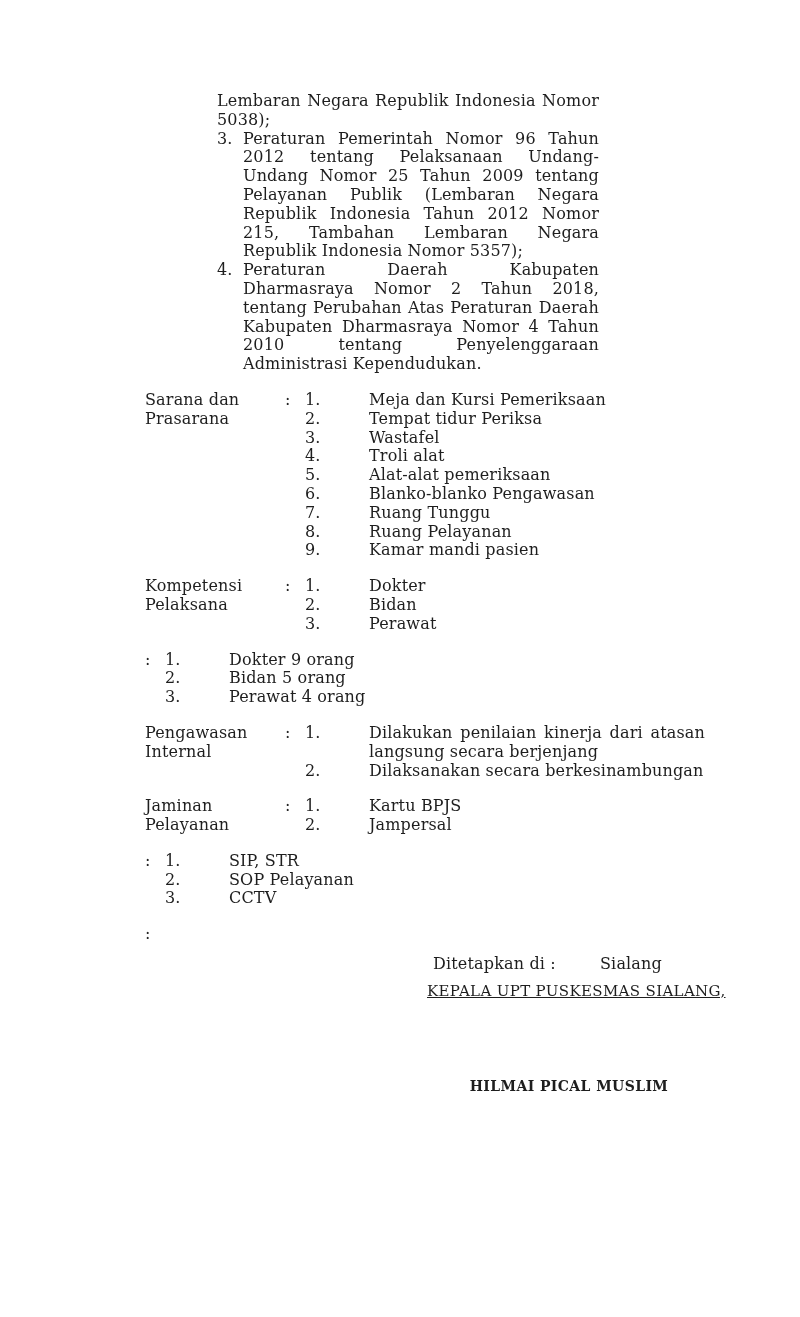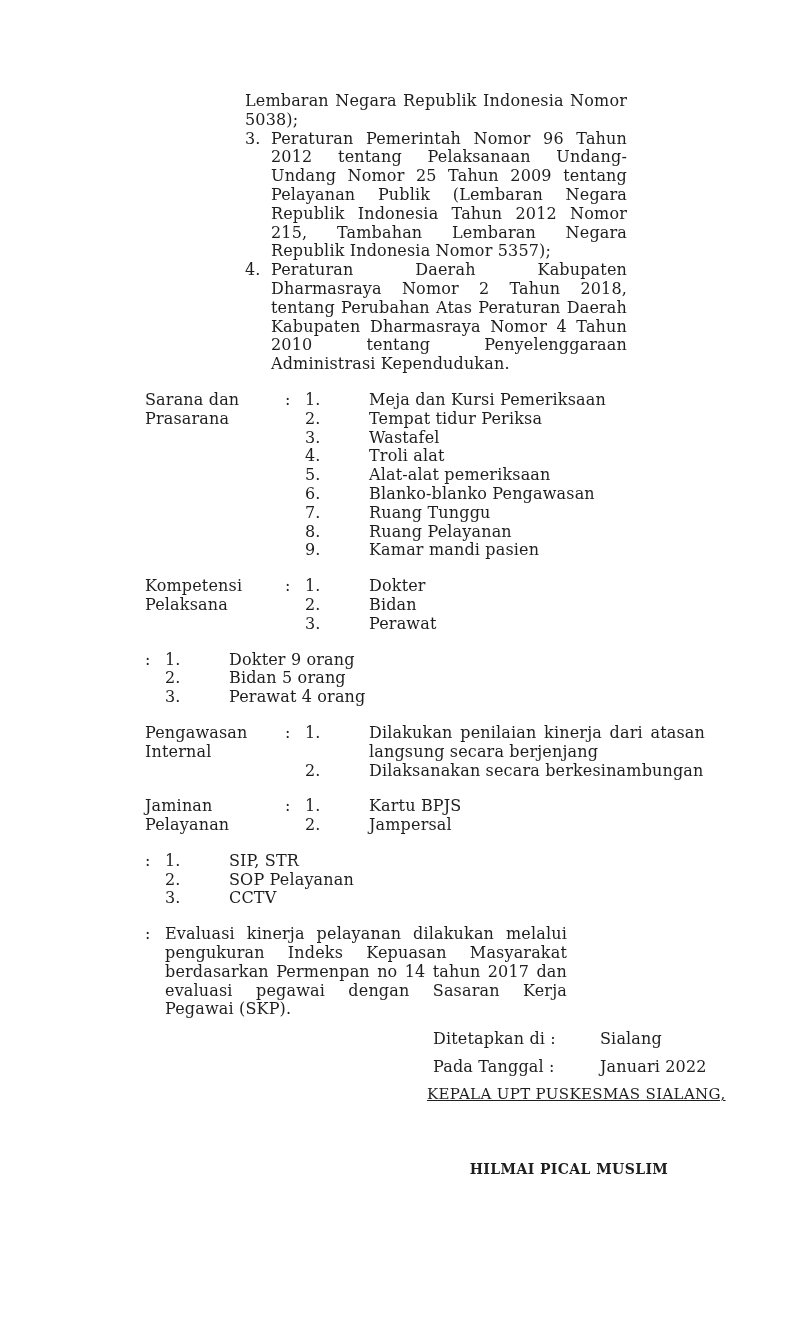--- a/index.html
+++ b/index.html
@@ -15,21 +15,21 @@
     height: 1317px;
     background: #ffffff;
     padding: 92px 95px 0 145px;
     overflow: hidden;
     font-size: 16px;
     line-height: 18.8px;
     letter-spacing: 0.01em;
   }
   
   .legal-block {
-    margin-left: 100px;
+    margin-left: 72px;
     width: 382px;
     min-height: 244px;
   }
   .legal-cont { text-align: justify; }
   .legal-item { display: flex; }
   .legal-num { flex: 0 0 26px; }
   .legal-text { flex: 1; text-align: justify; }
   
   .attr-row { display: flex; margin-top: 17px; }
   .attr-label { flex: 0 0 140px; padding-right: 18px; }
@@ -41,21 +41,21 @@
   .item-num::before { content: counter(li) "."; }
   .legal-items .legal-item { align-items: flex-start; }
   .num-item .item-text { flex: 1; text-align: justify; margin-left: 34px; }
   .attr-paragraph { text-align: justify; min-height: 94px; }
   
   .signature { margin-top: 10px; margin-left: 288px; width: 280px; }
   .sig-row { display: flex; line-height: 19px; margin-bottom: 9px; gap: 32px; }
   .sig-label { flex: 0 0 135px; }
   .sig-value { flex: 1; }
   .sig-title { font-size: 15px; margin-top: 2px; margin-left: -6px; letter-spacing: 0.35px; white-space: nowrap; text-decoration: underline; }
-  .sig-name { font-weight: bold; font-size: 14px; margin-top: 56px; width: 272px; text-align: center; letter-spacing: 0.4px; white-space: nowrap; }
+  .sig-name { font-weight: bold; font-size: 14px; margin-top: 76px; width: 272px; text-align: center; letter-spacing: 0.4px; white-space: nowrap; }
 </style>
 </head>
 <body style="background: rgb(255, 255, 255); color: rgb(30, 30, 30);">
 
 <div class="page">
 
   <section class="legal-block">
     <p class="legal-cont">Lembaran Negara Republik Indonesia Nomor 5038);</p>
     <div class="legal-items">
 
@@ -228,31 +228,24 @@
           <div class="num-item">
             <span class="item-num"></span>
             <span class="item-text">CCTV</span>
           </div>
         </div>
     </div>
   </section>
 
   <section class="attr-row">
     <div class="attr-colon">:</div>
-    <div class="attr-content">
-      <p class="attr-paragraph">Evaluasi kinerja pelayanan dilakukan melalui pengukuran Indeks Kepuasan Masyarakat berdasarkan Permenpan no 14 tahun 2017 dan evaluasi pegawai dengan Sasaran Kerja Pegawai (SKP).</p>
-    </div>
   </section>
 
   <div class="signature">
     <div class="sig-row">
       <span class="sig-label">Ditetapkan di :</span>
       <span class="sig-value">Sialang</span>
     </div>
-    <div class="sig-row">
-      <span class="sig-label">Pada Tanggal :</span>
-      <span class="sig-value">Januari 2022</span>
-    </div>
     <div class="sig-title">KEPALA UPT PUSKESMAS SIALANG,</div>
     <div class="sig-name">HILMAI PICAL MUSLIM</div>
   </div>
 
 </div>
 
 </body></html>

